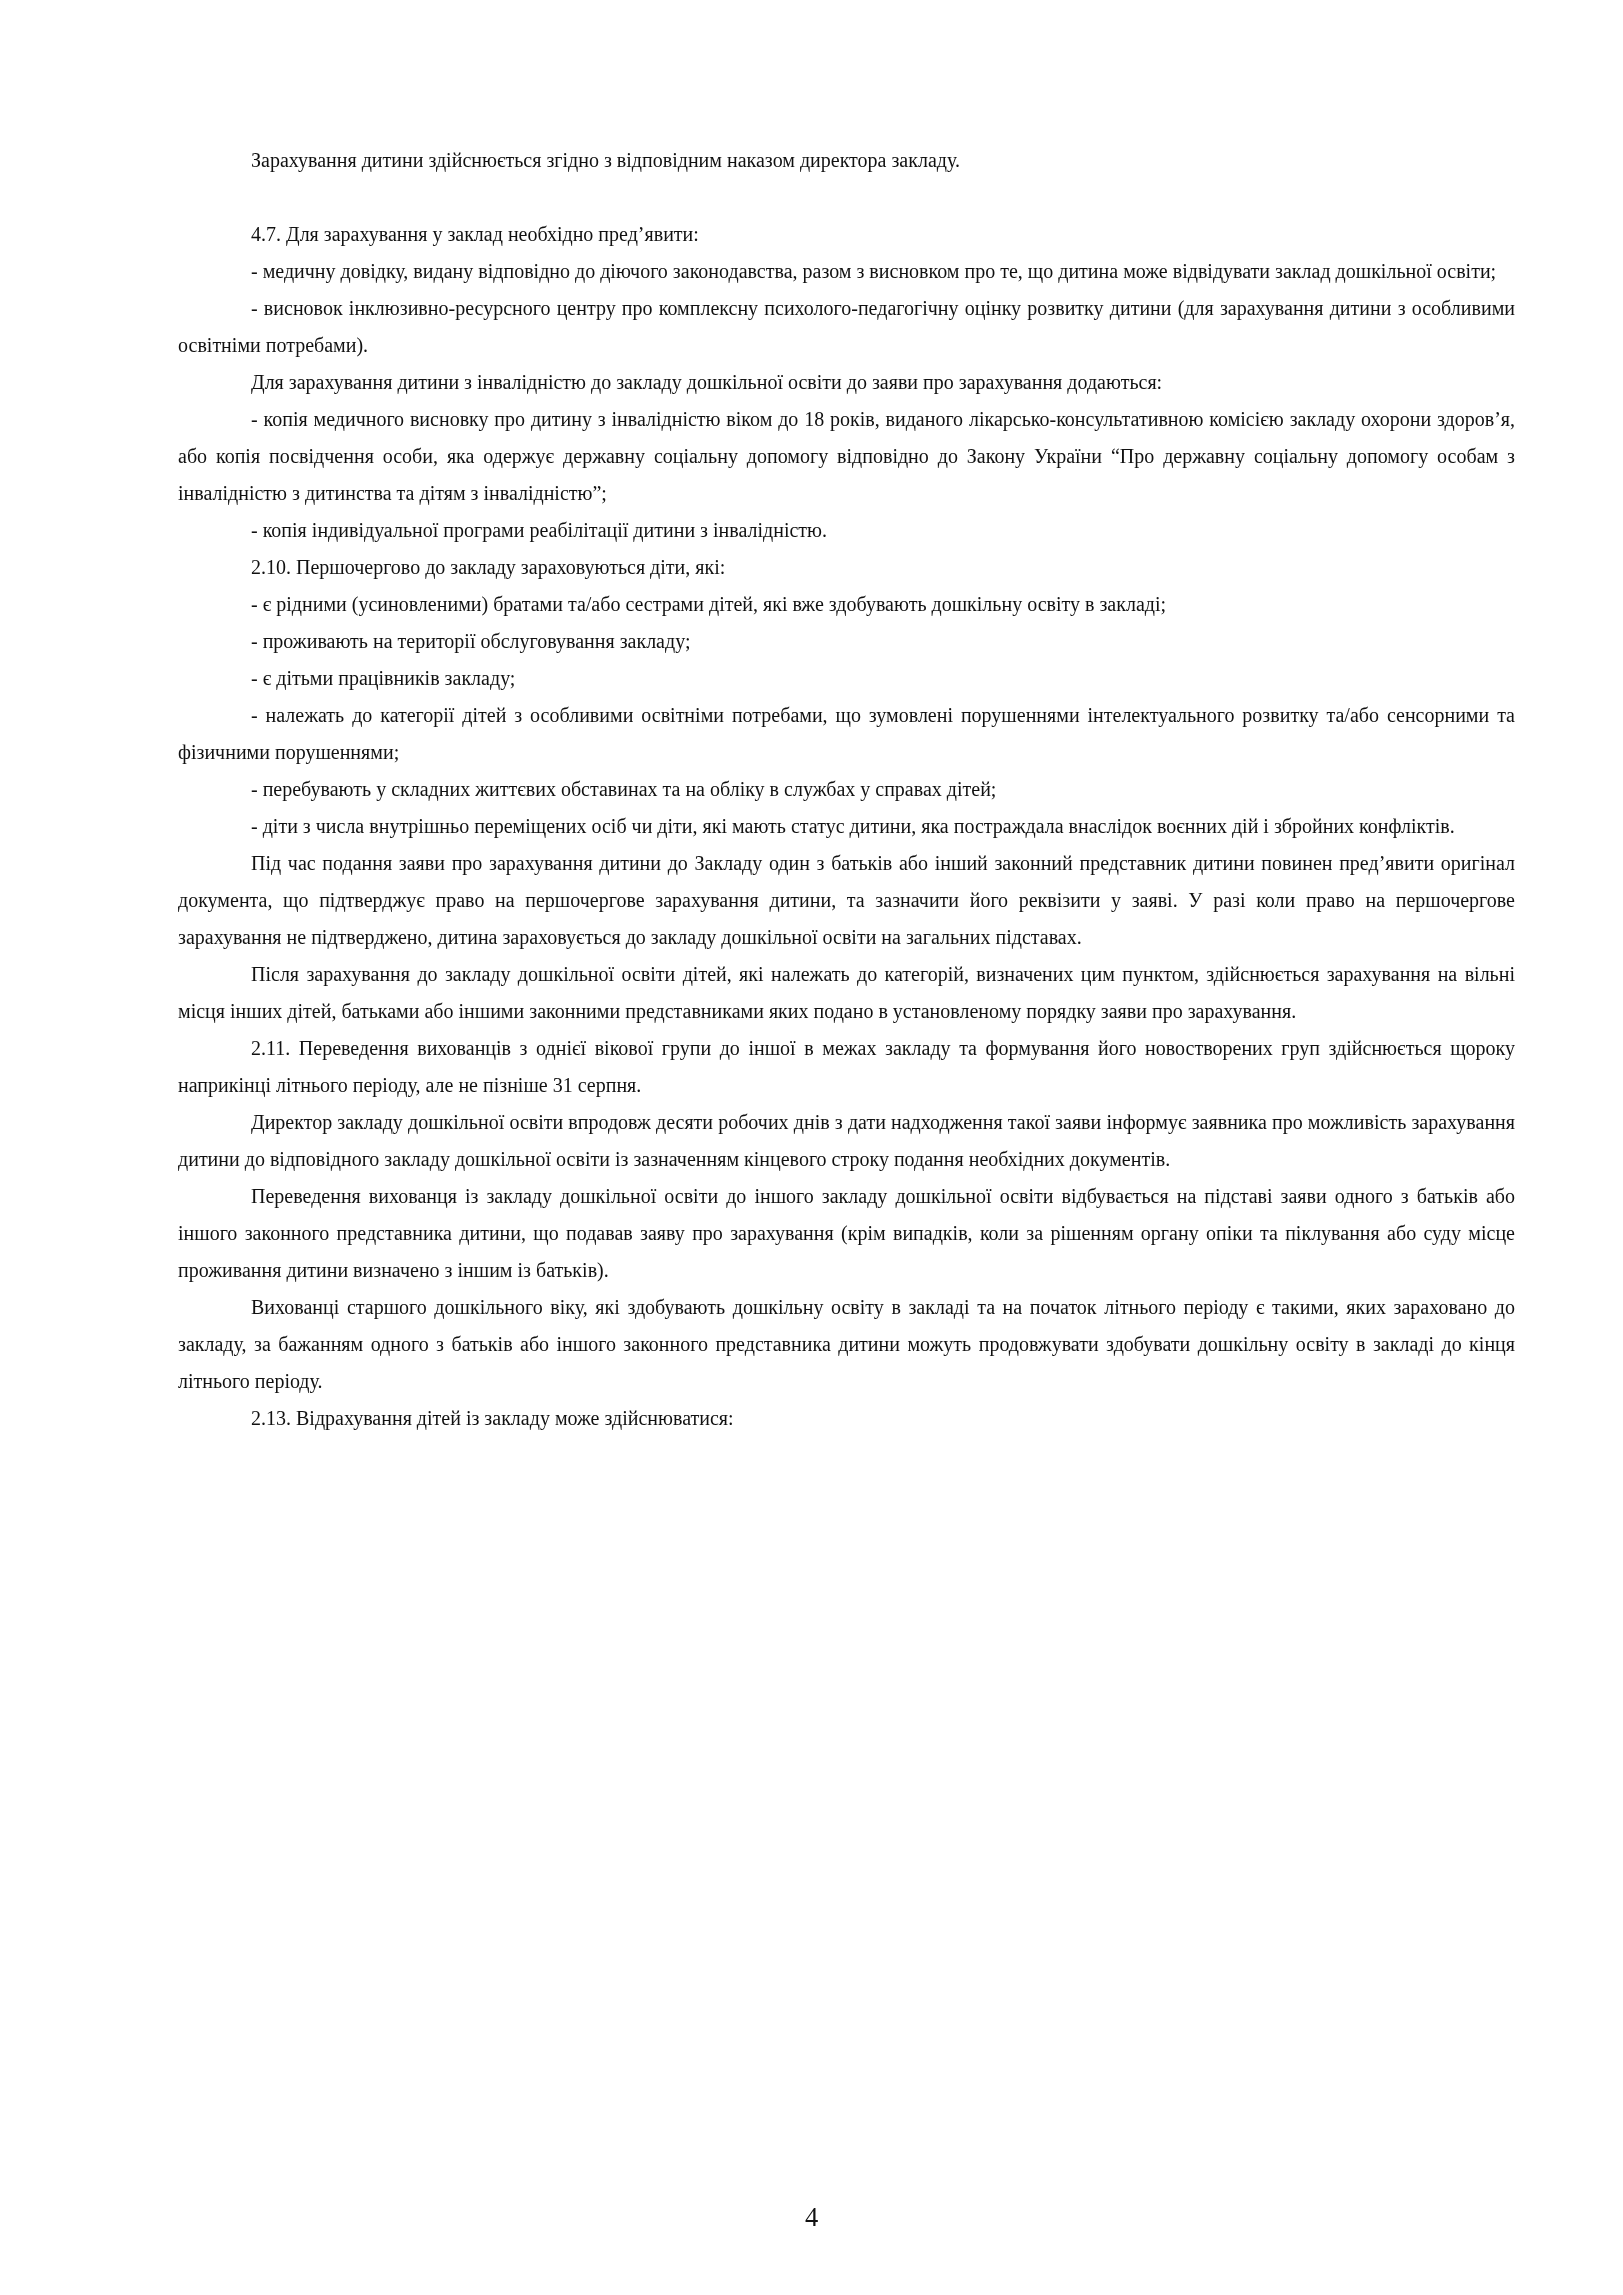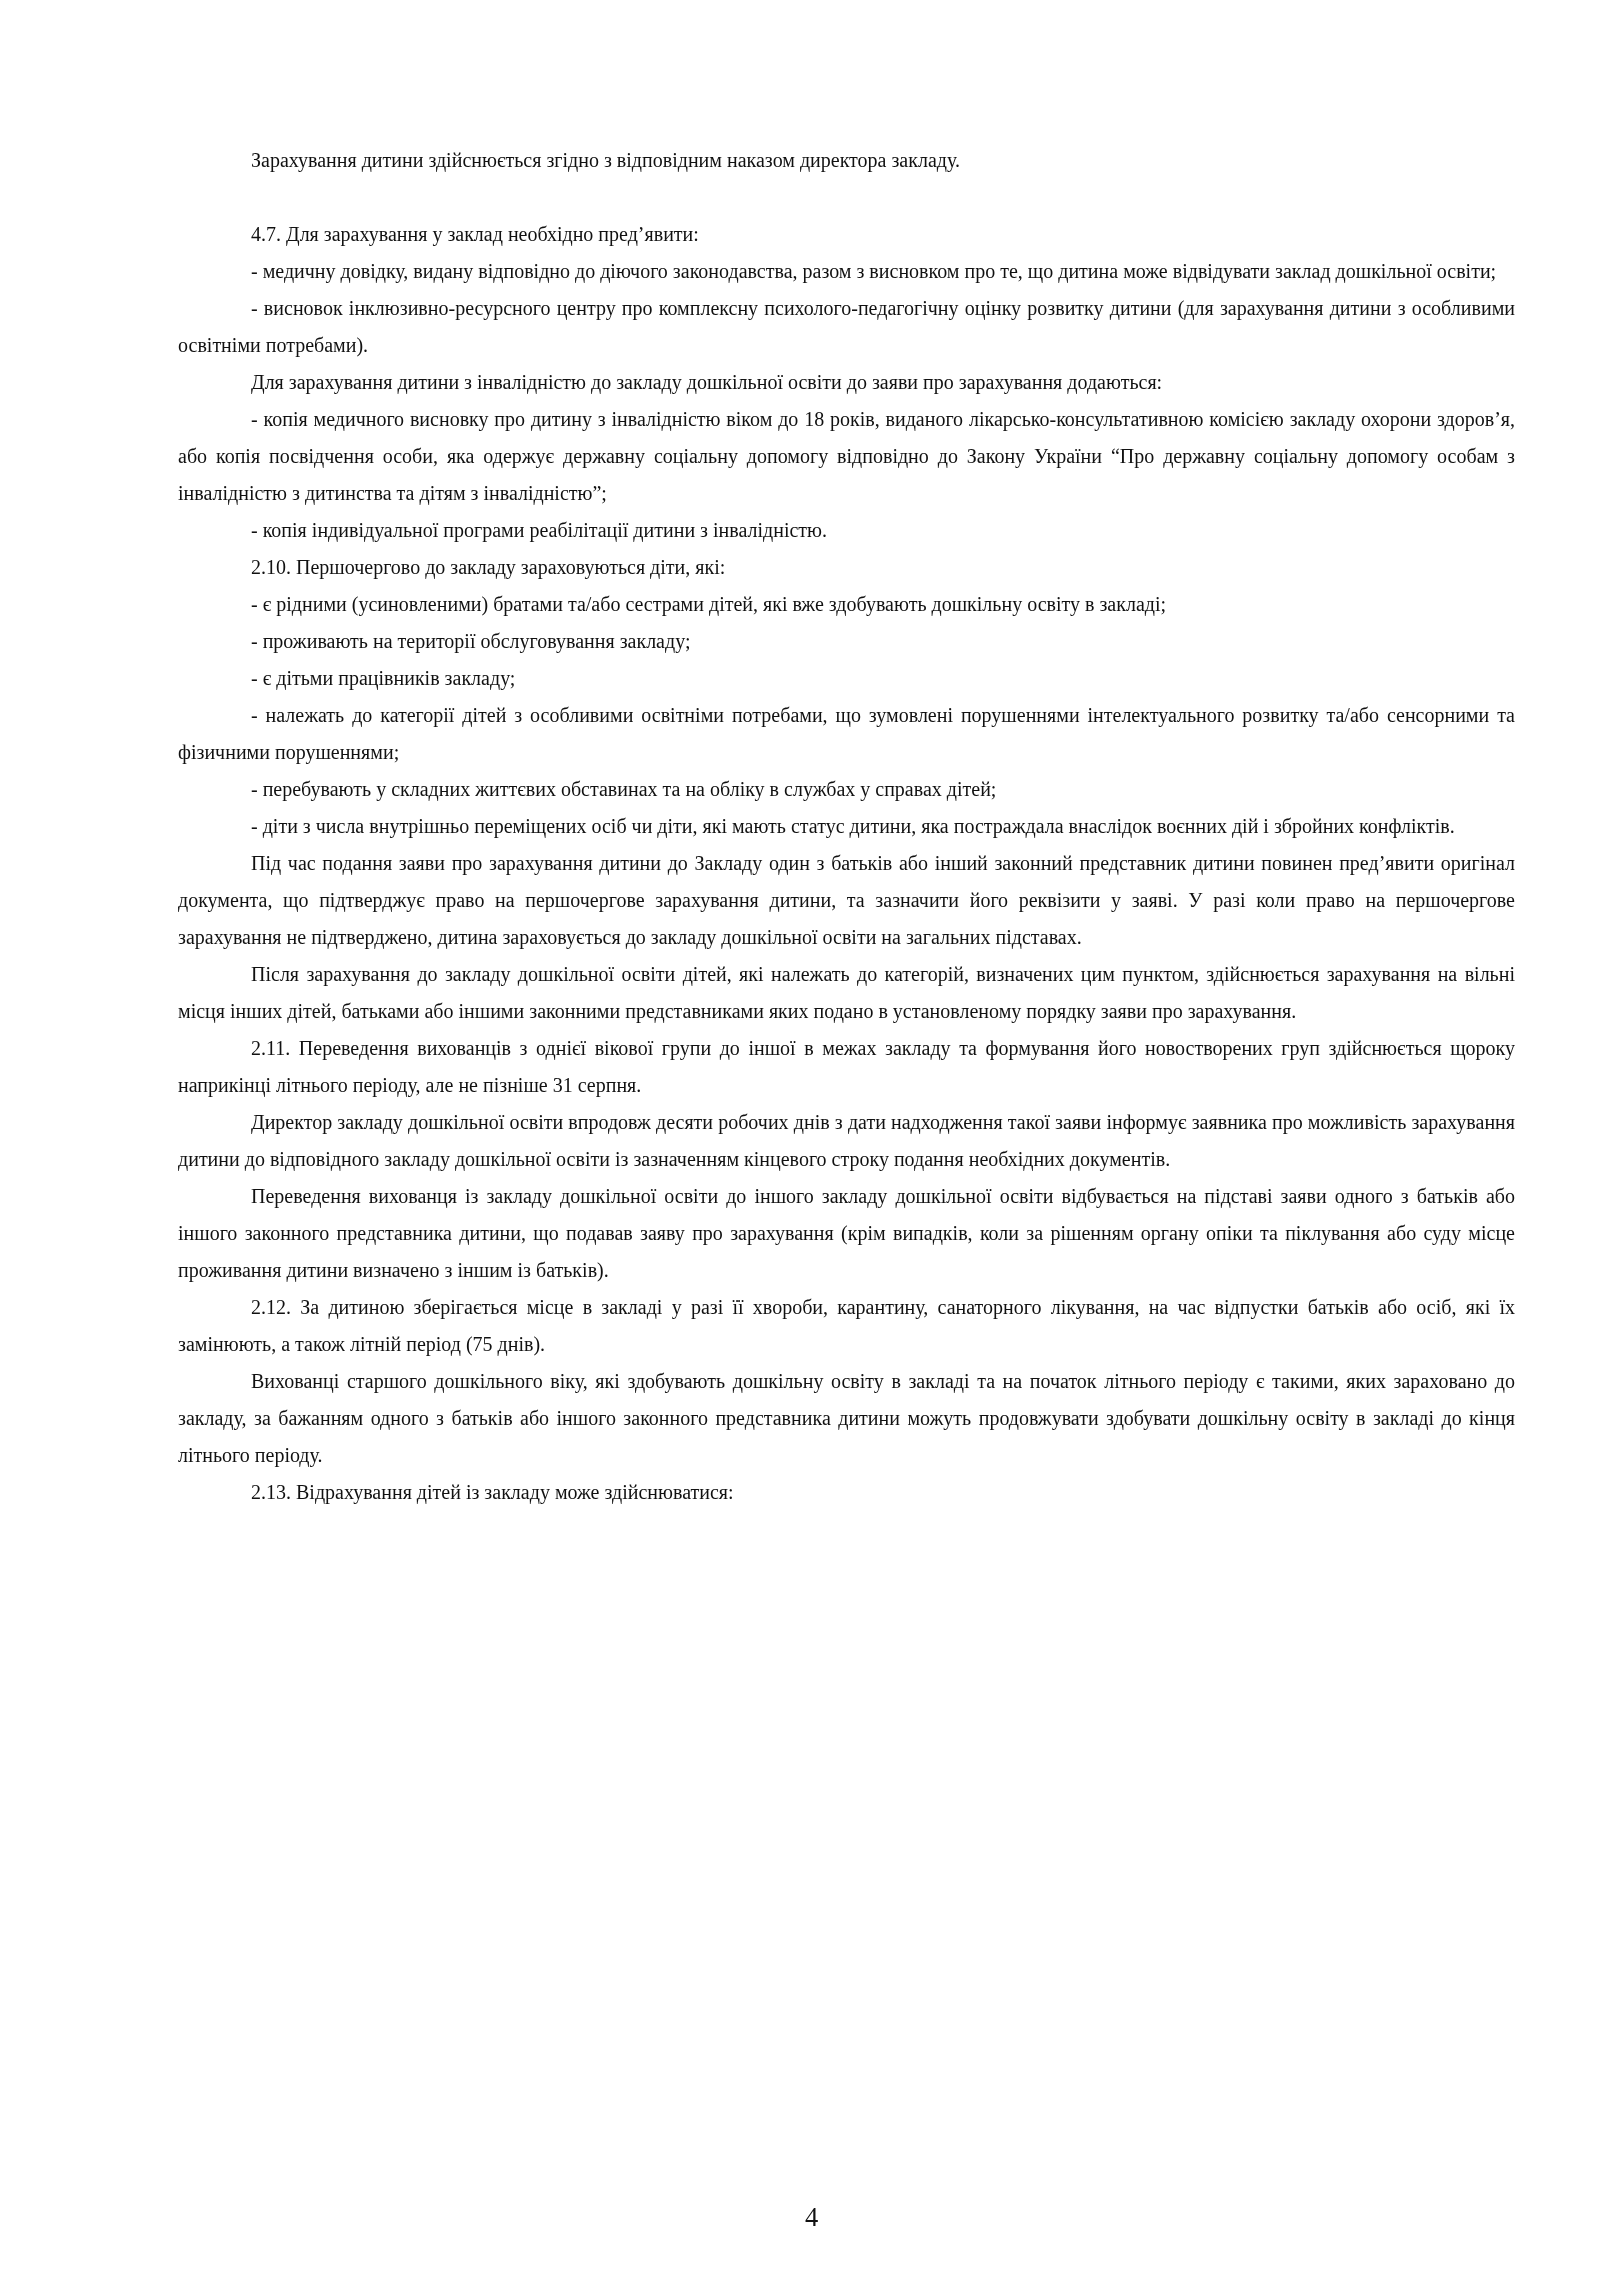--- a/index.html
+++ b/index.html
@@ -34,18 +34,17 @@
     <p class="p indent">- проживають на території обслуговування закладу;</p>
     <p class="p indent">- є дітьми працівників закладу;</p>
     <p class="p indent">- належать до категорії дітей з особливими освітніми потребами, що зумовлені порушеннями інтелектуального розвитку та/або сенсорними та фізичними порушеннями;</p>
     <p class="p indent">- перебувають у складних життєвих обставинах та на обліку в службах у справах дітей;</p>
     <p class="p indent">- діти з числа внутрішньо переміщених осіб чи діти, які мають статус дитини, яка постраждала внаслідок воєнних дій і збройних конфліктів.</p>
     <p class="p indent">Під час подання заяви про зарахування дитини до Закладу один з батьків або інший законний представник дитини повинен пред’явити оригінал документа, що підтверджує право на першочергове зарахування дитини, та зазначити його реквізити у заяві. У разі коли право на першочергове зарахування не підтверджено, дитина зараховується до закладу дошкільної освіти на загальних підставах.</p>
     <p class="p indent">Після зарахування до закладу дошкільної освіти дітей, які належать до категорій, визначених цим пунктом, здійснюється зарахування на вільні місця інших дітей, батьками або іншими законними представниками яких подано в установленому порядку заяви про зарахування.</p>
     <p class="p indent">2.11. Переведення вихованців з однієї вікової групи до іншої в межах закладу та формування його новостворених груп здійснюється щороку наприкінці літнього періоду, але не пізніше 31 серпня.</p>
     <p class="p indent">Директор закладу дошкільної освіти впродовж десяти робочих днів з дати надходження такої заяви інформує заявника про можливість зарахування дитини до відповідного закладу дошкільної освіти із зазначенням кінцевого строку подання необхідних документів.</p>
     <p class="p indent">Переведення вихованця із закладу дошкільної освіти до іншого закладу дошкільної освіти відбувається на підставі заяви одного з батьків або іншого законного представника дитини, що подавав заяву про зарахування (крім випадків, коли за рішенням органу опіки та піклування або суду місце проживання дитини визначено з іншим із батьків).</p>
-    <p class="p indent">2.12. За дитиною зберігається місце в закладі у разі її хвороби, карантину, санаторного лікування, на час відпустки батьків або осіб, які їх замінюють, а також літній період (75 днів).</p>
     <p class="p indent">Вихованці старшого дошкільного віку, які здобувають дошкільну освіту в закладі та на початок літнього періоду є такими, яких зараховано до закладу, за бажанням одного з батьків або іншого законного представника дитини можуть продовжувати здобувати дошкільну освіту в закладі до кінця літнього періоду.</p>
     <p class="p indent">2.13.  Відрахування дітей із закладу може здійснюватися:</p>
   </div>
 <div class="page-number">4</div>
 
 
 </body></html>

